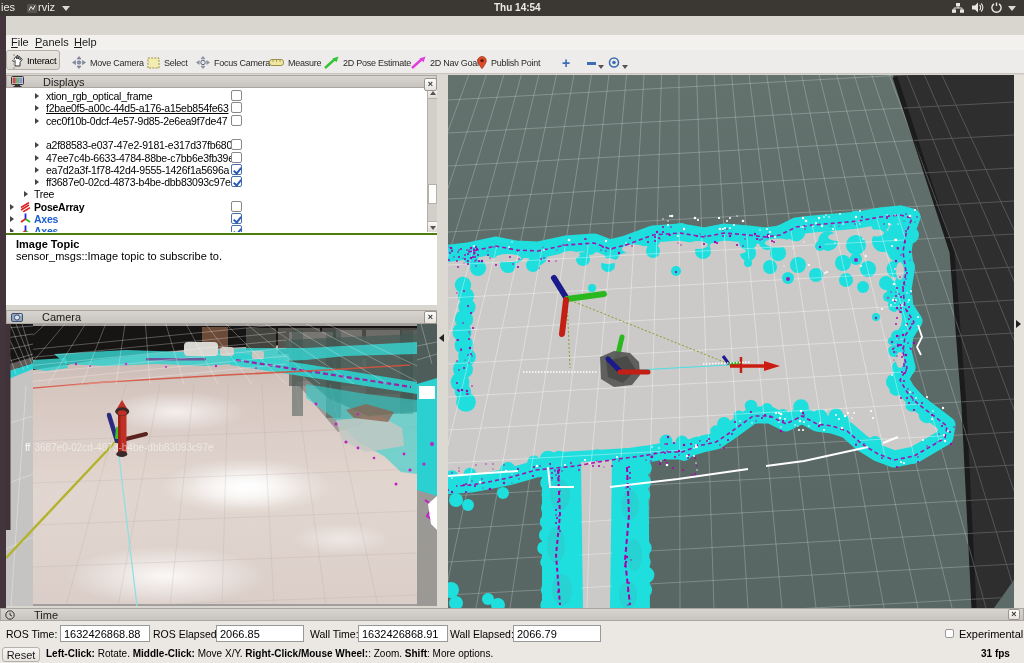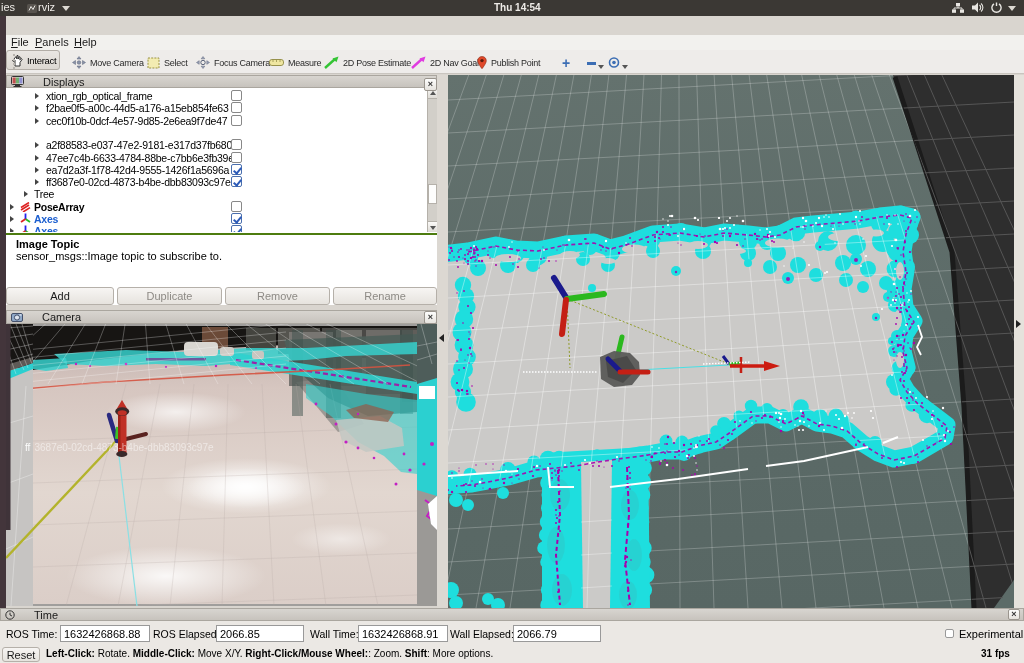--- a/index.html
+++ b/index.html
@@ -143,21 +143,21 @@
   <div class="xbtn" style="left:424px;top:78px">×</div>
   <div class="abs" id="displays"></div>
   <div class="abs" id="tree">
     <div class="trow" style="top:2px">
         <span class="arr" style="left:29px"></span>
         <span style="position:absolute;left:40px;">xtion_rgb_optical_frame</span>
         <span class="cb"></span>
       </div>
     <div class="trow" style="top:14.3px">
         <span class="arr" style="left:29px"></span>
-        <span style="position:absolute;left:40px;">f2bae0f5-a00c-44d5-a176-a15eb854fe63</span>
+        <span style="position:absolute;left:40px;text-decoration:underline;">f2bae0f5-a00c-44d5-a176-a15eb854fe63</span>
         <span class="cb"></span>
       </div>
     <div class="trow" style="top:26.6px">
         <span class="arr" style="left:29px"></span>
         <span style="position:absolute;left:40px;">cec0f10b-0dcf-4e57-9d85-2e6ea9f7de47</span>
         <span class="cb"></span>
       </div>
     <div class="trow" style="top:51.2px">
         <span class="arr" style="left:29px"></span>
         <span style="position:absolute;left:40px;">a2f88583-e037-47e2-9181-e317d37fb680</span>
@@ -222,26 +222,20 @@
   <div class="abs" id="vscroll">
     <div style="position:absolute;top:0;left:0;width:9px;height:11px;background:linear-gradient(#fbfaf8,#dedbd5);border-bottom:1px solid #b5b1aa">
         <span class="tri-u" style="left:1.5px;top:3px"></span>
       </div>
     <div style="position:absolute;bottom:0;left:0;width:9px;height:11px;background:linear-gradient(#fbfaf8,#dedbd5);border-top:1px solid #b5b1aa">
         <span class="tri-dn" style="left:1.5px;top:4px"></span>
       </div>
     <div style="position:absolute;top:96px;left:0;width:9px;height:20px;background:#fdfdfc;border:1px solid #b5b1aa"></div>
   </div>
   <div class="abs" id="helpbox"><b>Image Topic</b><br>sensor_msgs::Image topic to subscribe to.</div>
-  <div class="abs" id="btnrow">
-    <div class="qbtn" style="left:0px;width:108px;color:#1a1a1a">Add</div>
-    <div class="qbtn" style="left:111px;width:105px">Duplicate</div>
-    <div class="qbtn" style="left:219px;width:105px">Remove</div>
-    <div class="qbtn" style="left:327px;width:104px">Rename</div>
-  </div>
 
   <div class="abs panel-h" id="camhead"><svg width="12" height="10" viewBox="0 0 12 10">
         <rect x="0.5" y="1.5" width="11" height="8" rx="1.5" fill="#8fa8c8" stroke="#44506a"></rect>
         <circle cx="6" cy="5.5" r="2.6" fill="#dce4f0" stroke="#44506a"></circle>
         <rect x="8.5" y="2.2" width="2" height="1.4" fill="#dce4f0"></rect>
       </svg>Camera</div>
   <div class="xbtn" style="left:424px;top:311px">×</div>
   <div class="abs" id="camsvg">
       <svg id="cam" width="431" height="282" viewBox="0 0 431 282">
 <defs>

